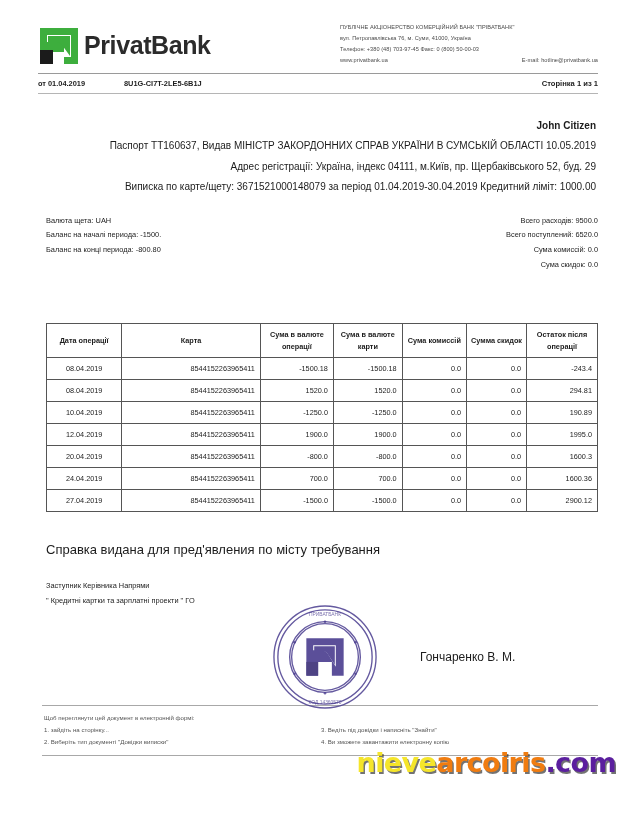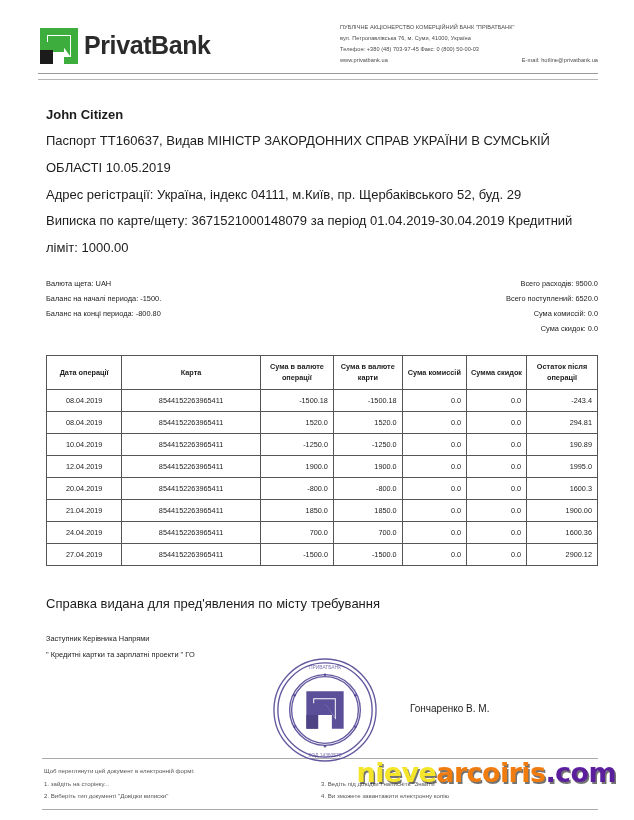--- a/index.html
+++ b/index.html
@@ -80,23 +80,24 @@
   .doc-meta .page-no { font-size: 7.6px; }
   .rule-thin {
     height: 1px;
     background: #b5b5b5;
     margin: 5px 36px 0 38px;
   }
 
   
   .customer {
     padding: 22px 38px 0 46px;
-    font-size: 13px;
+    font-size: 10px;
     line-height: 2.05;
     color: #1c1c1c;
+    text-align: right;
   }
   .customer .name { font-weight: bold; }
 
   
   .summary {
     display: flex;
     justify-content: space-between;
     padding: 16px 36px 0 46px;
     font-size: 7.4px;
     line-height: 2.0;
@@ -104,34 +105,35 @@
   }
   .summary .right { text-align: right; }
 
   
   .table-wrap { padding: 18px 36px 0 46px; }
   table.tx {
     border-collapse: collapse;
     width: 100%;
     font-size: 7.3px;
     color: #1c1c1c;
+    margin-top: 32px;
   }
   table.tx th, table.tx td {
     border: 1px solid #555555;
     padding: 4px 5px;
   }
   table.tx th {
     font-weight: bold;
     text-align: center;
     line-height: 1.6;
     padding: 5px 3px;
   }
   table.tx td { height: 13px; }
   td.c-date { text-align: center; width: 58px; }
-  td.c-card { text-align: center; }
+  td.c-card { text-align: right; }
   td.c-num  { text-align: right; }
   th.h-date { width: 58px; }
   th.h-card { width: 120px; }
   th.h-op   { width: 60px; }
   th.h-card-cur { width: 56px; }
   th.h-com  { width: 52px; }
   th.h-disc { width: 48px; }
   th.h-bal  { width: 58px; }
 
   
@@ -154,23 +156,23 @@
   }
   .stamp {
     position: absolute;
     left: 225px;
     top: -6px;
     width: 108px;
     height: 108px;
   }
   .signer {
     position: absolute;
-    left: 364px;
+    left: 374px;
     top: 36px;
-    font-size: 10px;
+    font-size: 12px;
     color: #1c1c1c;
   }
 
   
   .instr-rule {
     height: 1px;
     background: #a8a8a8;
     margin: 0 36px 0 42px;
   }
   .instructions {
@@ -187,21 +189,21 @@
   .instr-rule-bottom {
     height: 1px;
     background: #a8a8a8;
     margin: 7px 36px 0 42px;
   }
 
   
   .watermark {
     position: absolute;
     right: 18px;
-    bottom: 32px;
+    bottom: 42px;
     font-size: 27px;
     font-weight: bold;
     letter-spacing: -0.6px;
     font-family: "DejaVu Sans", sans-serif;
     text-shadow: 1.5px 1.5px 0 rgba(0,0,0,0.55);
     white-space: nowrap;
   }
   .wm-a { color: #f5e52a; }
   .wm-b { color: #f07c10; }
   .wm-c { color: #5b1f9e; }
@@ -228,20 +230,25 @@
       <div>Телефон: +380 (48) 703-97-45 Факс: 0 (800) 50-00-03</div>
       <div class="row-split">
         <span>www.privatbank.ua</span>
         <span>E-mail: hotline@privatbank.ua</span>
       </div>
     </div>
   </div>
 
   <div class="rule"></div>
 
+  <div class="doc-meta">
+    <span class="date">от 01.04.2019</span>
+    <span class="code">8U1G-CI7T-2LE5-6B1J</span>
+    <span class="page-no">Сторінка 1 из 1</span>
+  </div>
 
   <div class="rule-thin"></div>
 
   <div class="customer">
     <div class="name">John Citizen</div>
     <div>Паспорт ТТ160637, Видав МІНІСТР ЗАКОРДОННИХ СПРАВ УКРАЇНИ В СУМСЬКІЙ ОБЛАСТІ 10.05.2019</div>
     <div>Адрес регістрації: Україна, індекс  04111, м.Київ, пр. Щербаківського 52, буд. 29</div>
     <div>Виписка по карте/щету: 3671521000148079 за період 01.04.2019-30.04.2019 Кредитний ліміт: 1000.00</div>
   </div>
 
@@ -310,29 +317,20 @@
             <td class="c-num">1995.0</td>
           </tr>
           <tr>
             <td class="c-date">20.04.2019</td>
             <td class="c-card">8544152263965411</td>
             <td class="c-num">-800.0</td>
             <td class="c-num">-800.0</td>
             <td class="c-num">0.0</td>
             <td class="c-num">0.0</td>
             <td class="c-num">1600.3</td>
-          </tr>
-          <tr>
-            <td class="c-date">21.04.2019</td>
-            <td class="c-card">8544152263965411</td>
-            <td class="c-num">1850.0</td>
-            <td class="c-num">1850.0</td>
-            <td class="c-num">0.0</td>
-            <td class="c-num">0.0</td>
-            <td class="c-num">1900.00</td>
           </tr>
           <tr>
             <td class="c-date">24.04.2019</td>
             <td class="c-card">8544152263965411</td>
             <td class="c-num">700.0</td>
             <td class="c-num">700.0</td>
             <td class="c-num">0.0</td>
             <td class="c-num">0.0</td>
             <td class="c-num">1600.36</td>
           </tr>

